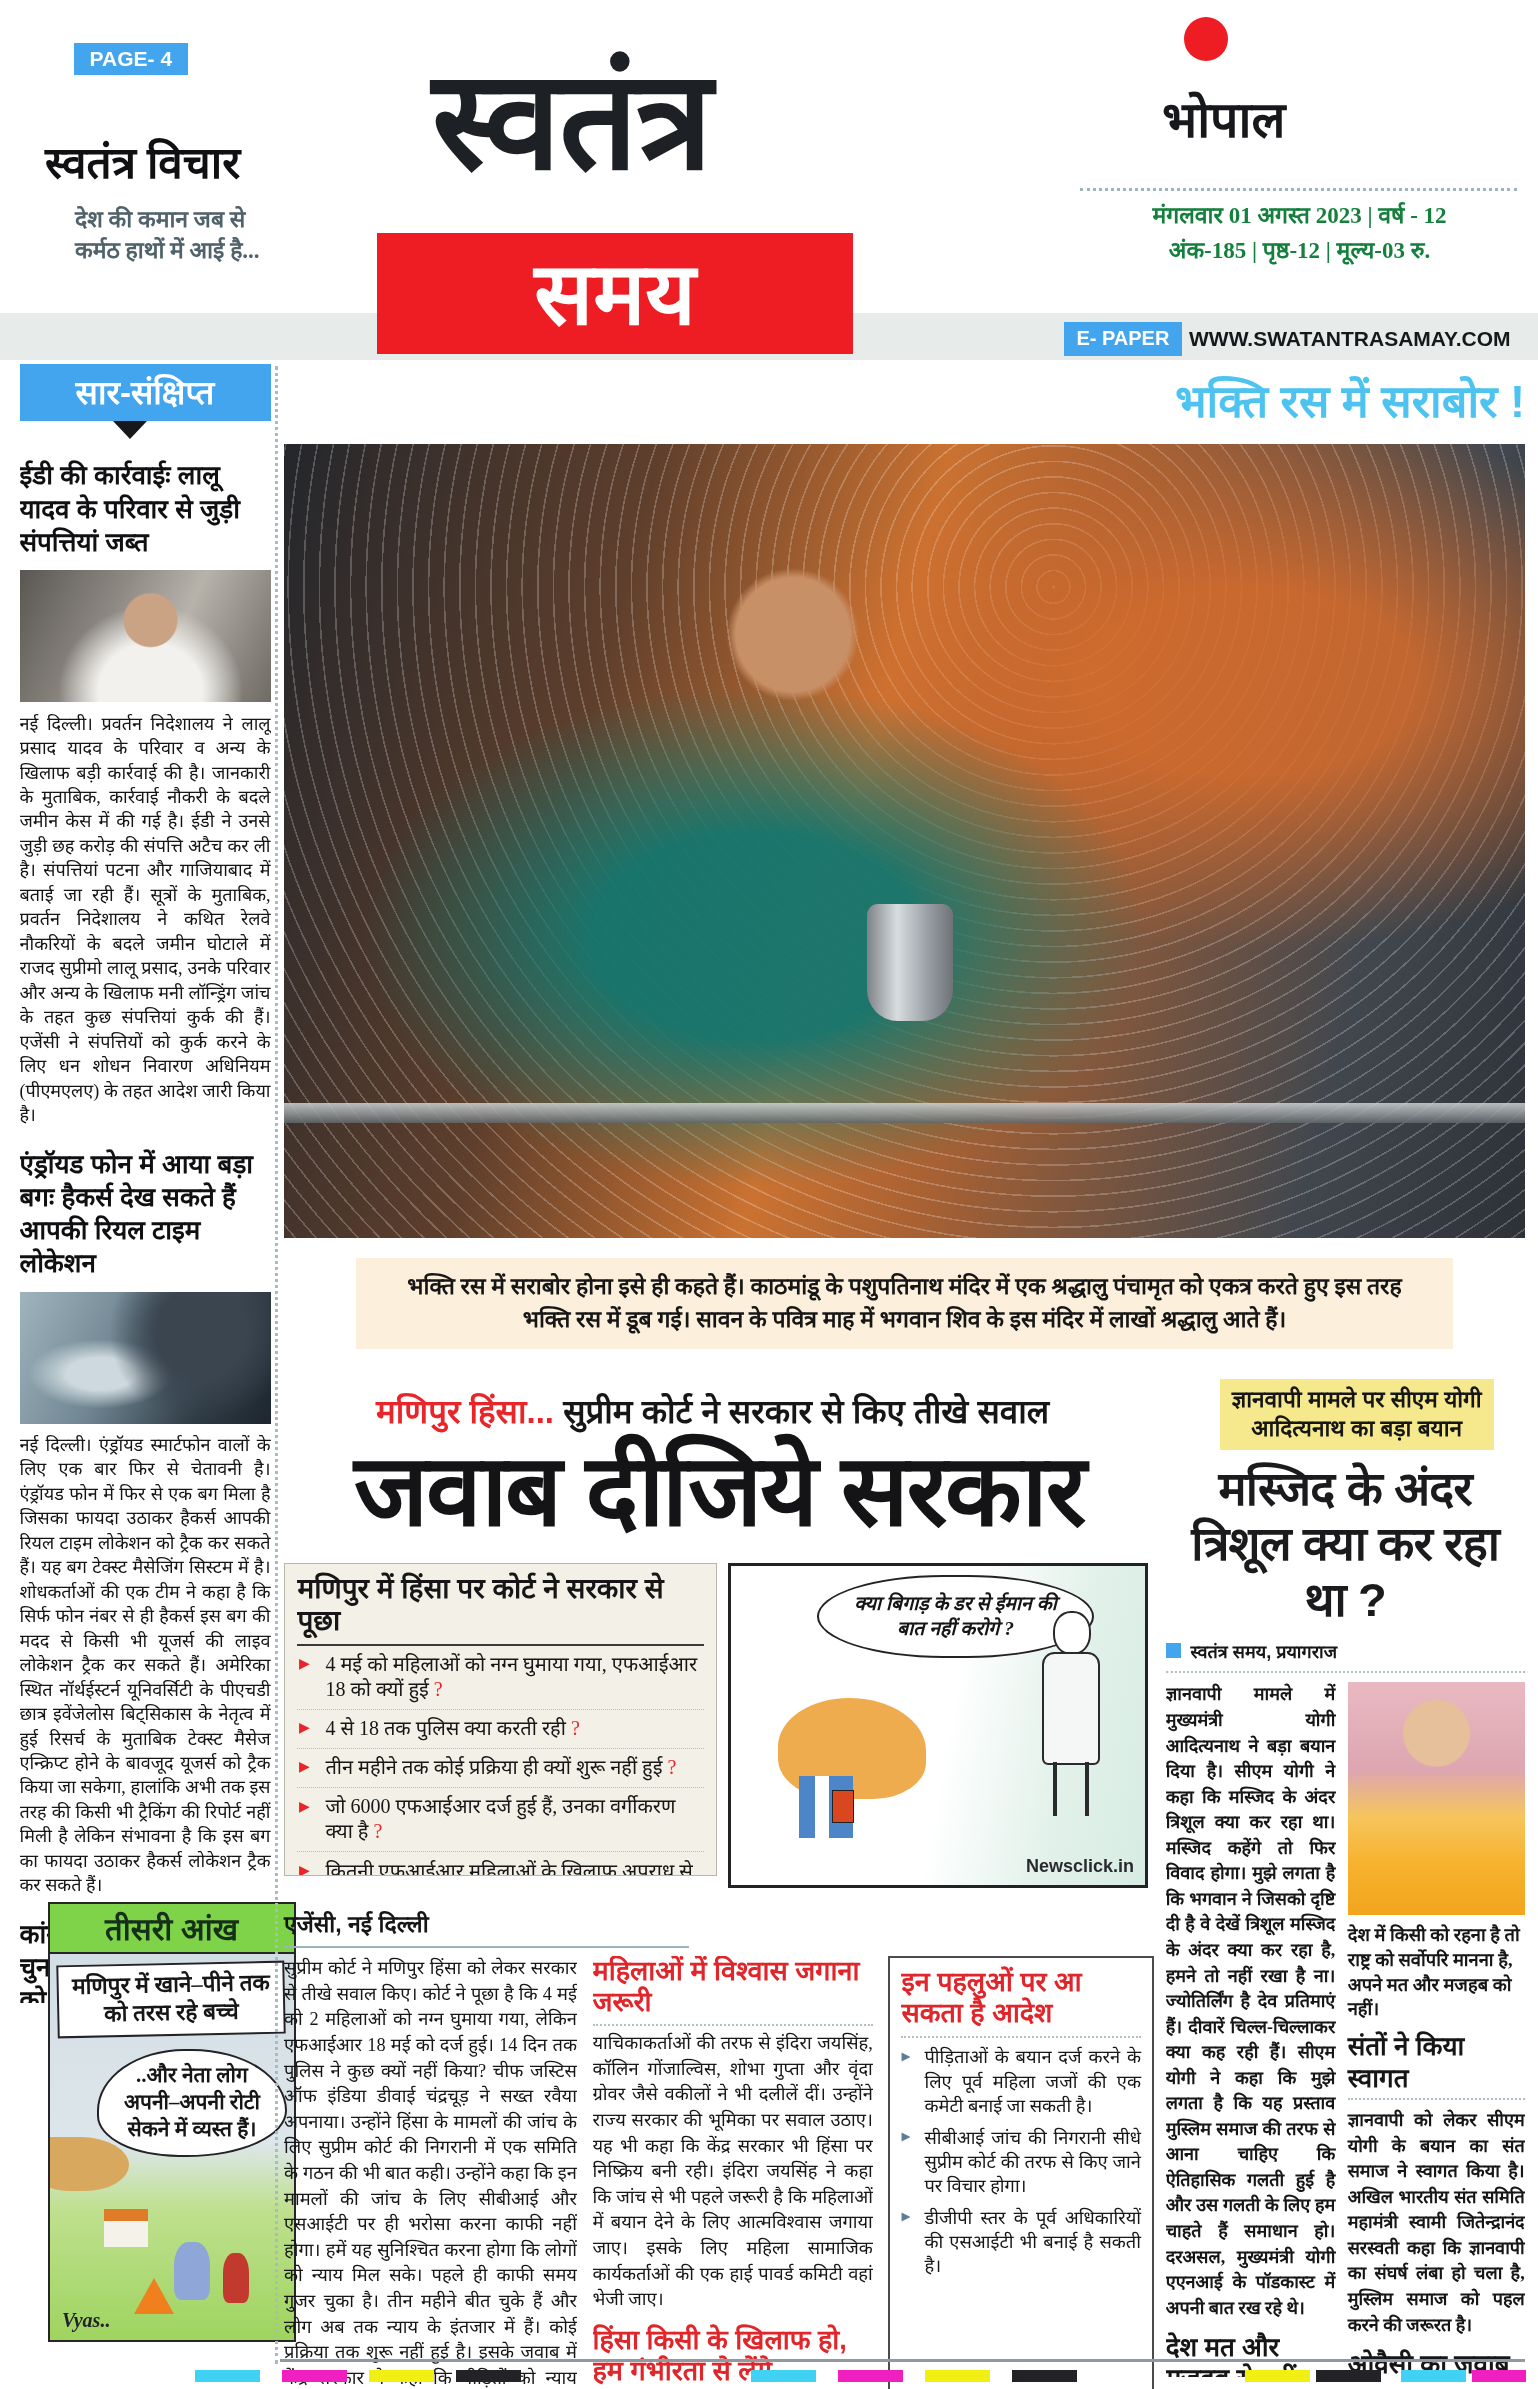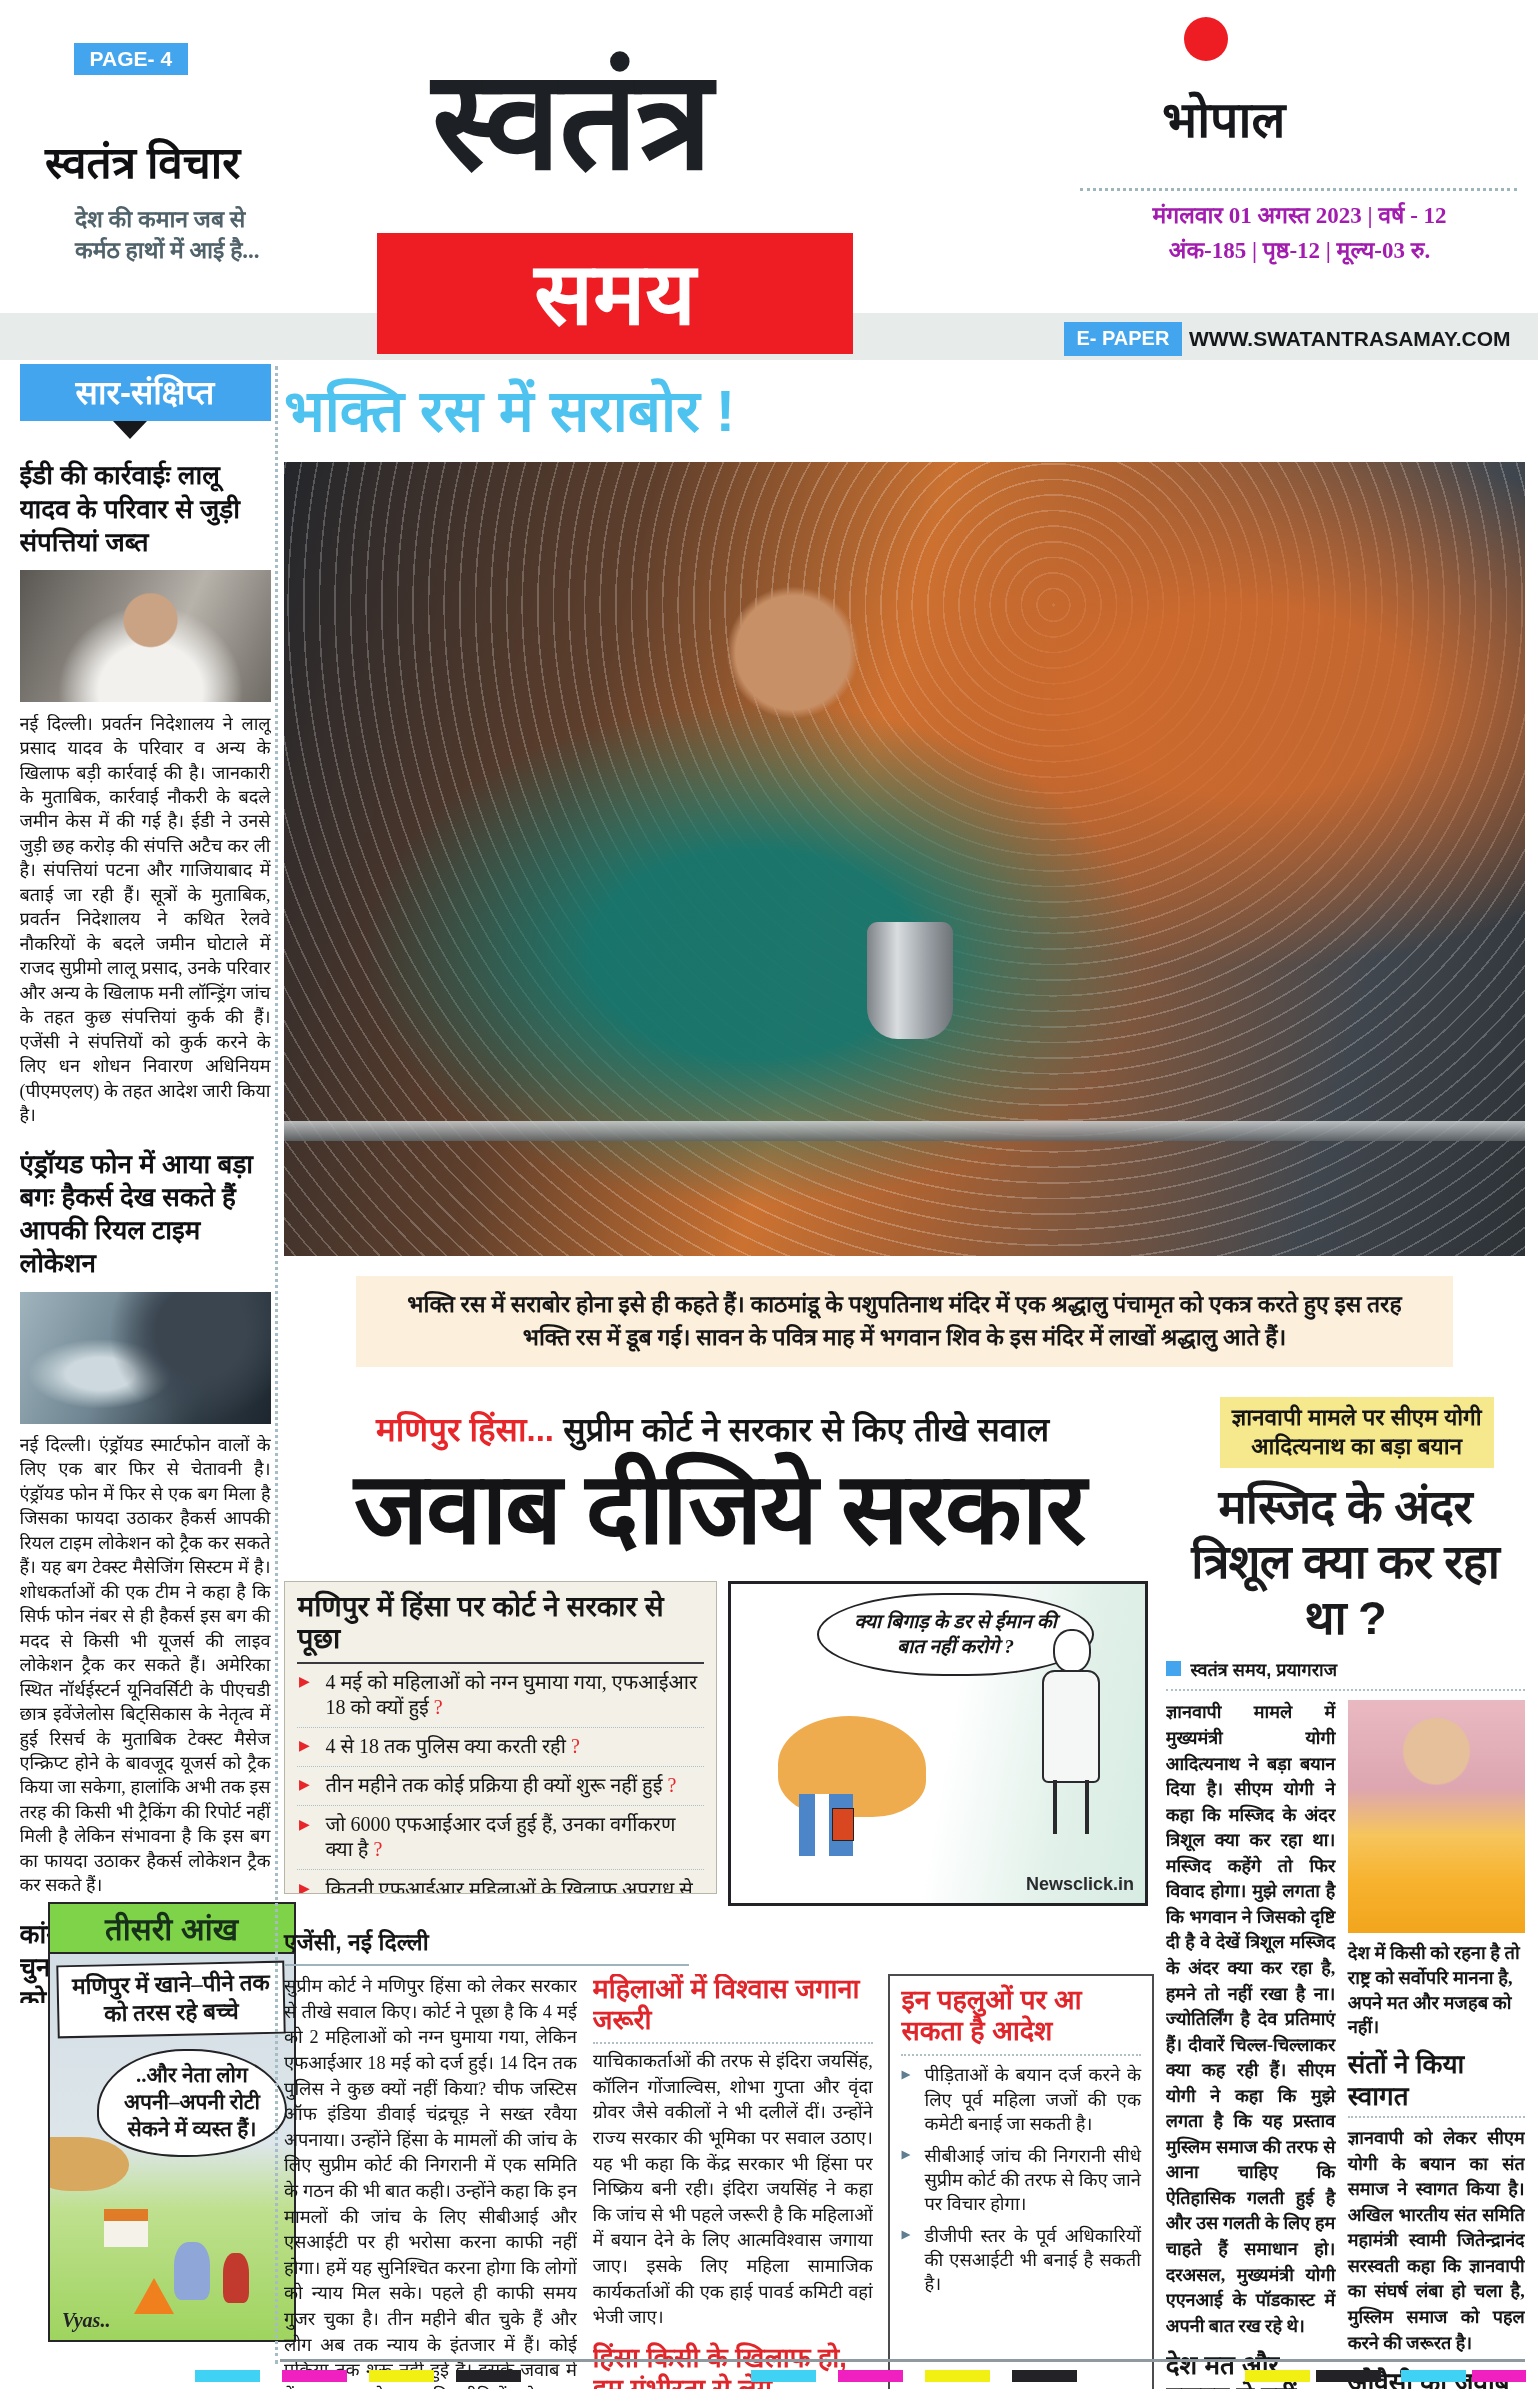--- a/index.html
+++ b/index.html
@@ -15,21 +15,21 @@
       color:#50626a;line-height:1.35;white-space:pre-line;}
   .mh-title1{position:absolute;left:432px;top:31px;font-size:138px;line-height:1.3;font-weight:900;
       color:#1d2024;letter-spacing:-1.6px;font-family:"Liberation Sans",sans-serif;}
   .red-dot{position:absolute;left:1184px;top:17px;width:44px;height:44px;border-radius:50%;background:#ee1c23;}
   .mh-title2-box{position:absolute;left:377px;top:233px;width:476px;height:121px;background:#ee1c23;
       display:flex;align-items:center;justify-content:center;}
   .mh-title2-box span{color:#ffffff;font-size:87px;font-weight:900;font-family:"Liberation Sans",sans-serif;line-height:1;}
   .mh-city{position:absolute;left:1162px;top:84px;font-size:50px;font-weight:900;color:#17181b;}
   .mh-dotted{position:absolute;left:1080px;top:188px;width:437px;border-top:3.1px dotted #9db5bd;}
   .mh-date{position:absolute;left:1066px;top:199px;width:467px;text-align:center;
-      font-size:23px;font-weight:bold;color:#a21caf;line-height:1.5;}
+      font-size:23px;font-weight:bold;color:#15803d;line-height:1.5;}
   .epaper{position:absolute;left:1064px;top:322px;background:#42a5ee;color:#fff;
       font-family:"Liberation Sans",sans-serif;font-weight:bold;font-size:20px;padding:5.4px 12.4px;}
   .website{position:absolute;left:1189px;top:327px;font-family:"Liberation Sans",sans-serif;
       font-weight:bold;font-size:21px;color:#17181b;}
 
   
   .sidebar{position:absolute;left:19.5px;top:364px;width:251px;height:2001px;}
   .sb-scroll{height:1564px;overflow:hidden;}
   .vsep{position:absolute;left:275px;top:366px;height:1998px;border-left:3.1px dotted #a5bcc4;}
   .sb-header{background:#42a5ee;color:#fff;text-align:center;font-weight:900;font-size:33px;
@@ -60,21 +60,21 @@
       border-radius:0 60% 55% 40%;}
   .sbc-fire{position:absolute;left:84px;bottom:26.5px;width:0;height:0;
       border-left:20px solid transparent;border-right:20px solid transparent;border-bottom:36px solid #f07f1e;}
   .sbc-kid1{position:absolute;left:124px;bottom:40px;width:36px;height:58px;background:#8fa6d9;border-radius:40% 40% 20% 20%;}
   .sbc-kid2{position:absolute;left:173px;bottom:37px;width:26.5px;height:50px;background:#c23a2e;border-radius:40% 40% 20% 20%;}
   .sbc-hut{position:absolute;left:54px;bottom:93px;width:44px;height:26.5px;background:#f5f2ea;border-top:12.4px solid #e07b28;}
   .sbc-sign{position:absolute;left:12.4px;bottom:7.8px;font-style:italic;font-weight:bold;font-size:20px;color:#232327;}
 
   
   .main{position:absolute;left:284px;top:364px;width:1241px;height:2001px;}
-  .photo-head{color:#4fc3f0;font-size:58px;font-weight:900;text-align:left;margin:4.7px 0 14px;
+  .photo-head{color:#4fc3f0;font-size:45px;font-weight:900;text-align:right;margin:4.7px 0 14px;
       font-family:"Liberation Sans",sans-serif;}
   .main-photo{position:relative;width:1241px;height:794px;background:
       radial-gradient(circle at 41% 24%, #c89067 0 6%, rgba(200,144,103,0) 7%),
       radial-gradient(ellipse at 38% 62%, rgba(20,118,110,.95) 0 15%, rgba(20,118,110,0) 36%),
       radial-gradient(ellipse at 78% 30%, rgba(214,108,44,.85) 0 12%, rgba(214,108,44,0) 34%),
       repeating-radial-gradient(circle at 62% 18%, rgba(255,255,255,.22) 0 1.6px, rgba(255,255,255,0) 1.6px 15.6px),
       linear-gradient(105deg,#23262b 0%,#5f3f2c 26%,#cb7231 46%,#a86133 58%,#41474e 84%,#2c3136 100%);}
   .mp-vessel{position:absolute;left:47%;top:58%;width:86px;height:117px;background:
       linear-gradient(90deg,#7d8287 0%,#d9dde0 35%,#9aa0a5 70%,#6e7378 100%);border-radius:11px 11px 31px 31px;}
   .mp-rail{position:absolute;left:0;top:83%;width:100%;height:20px;background:

